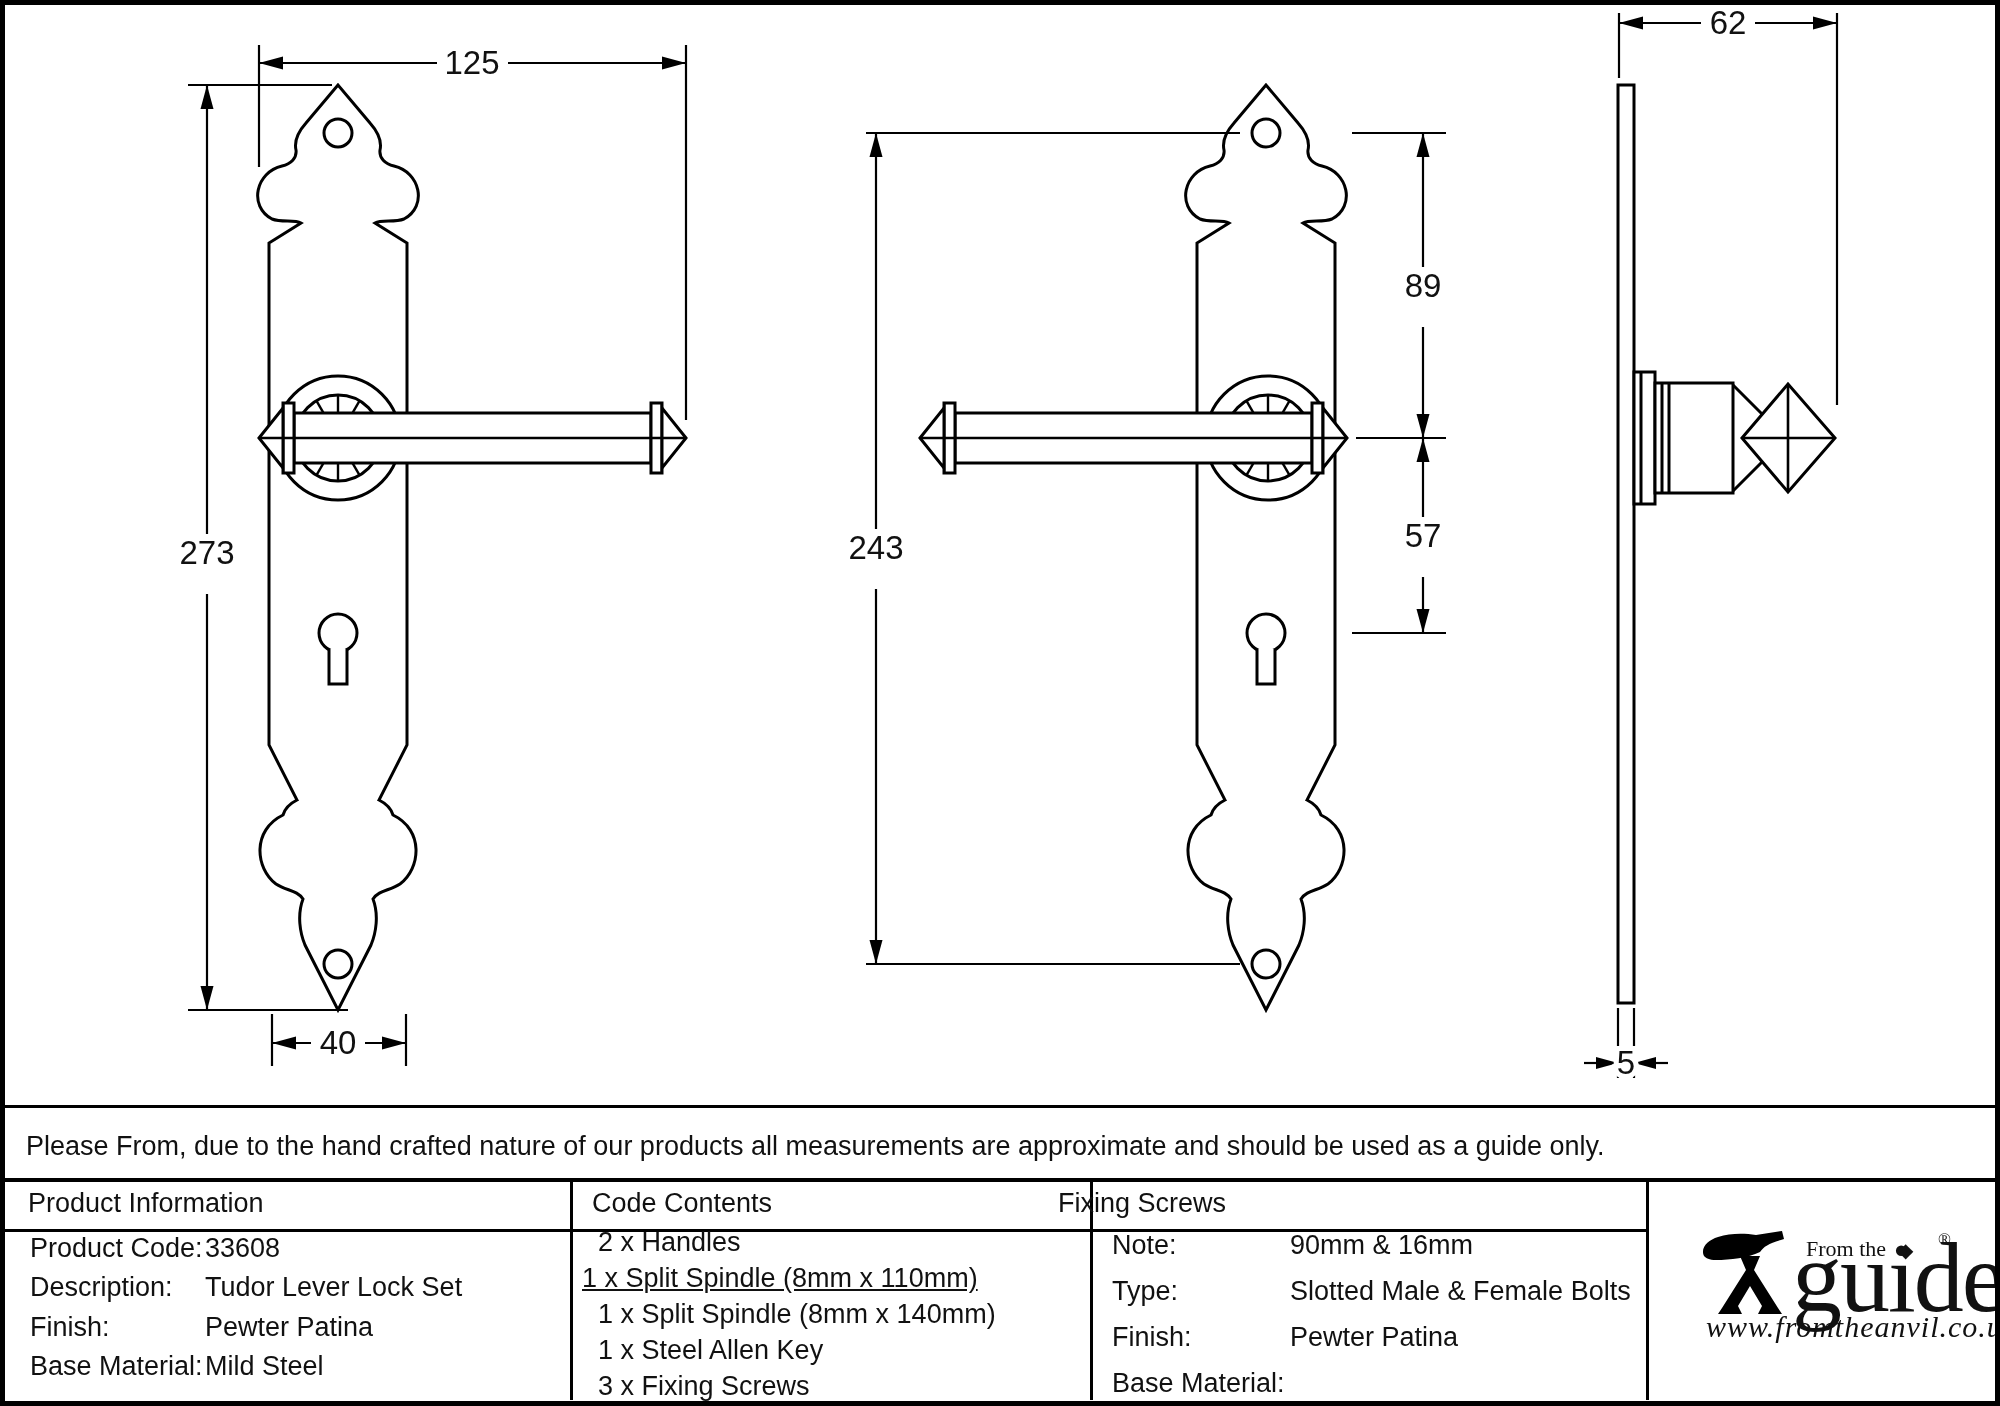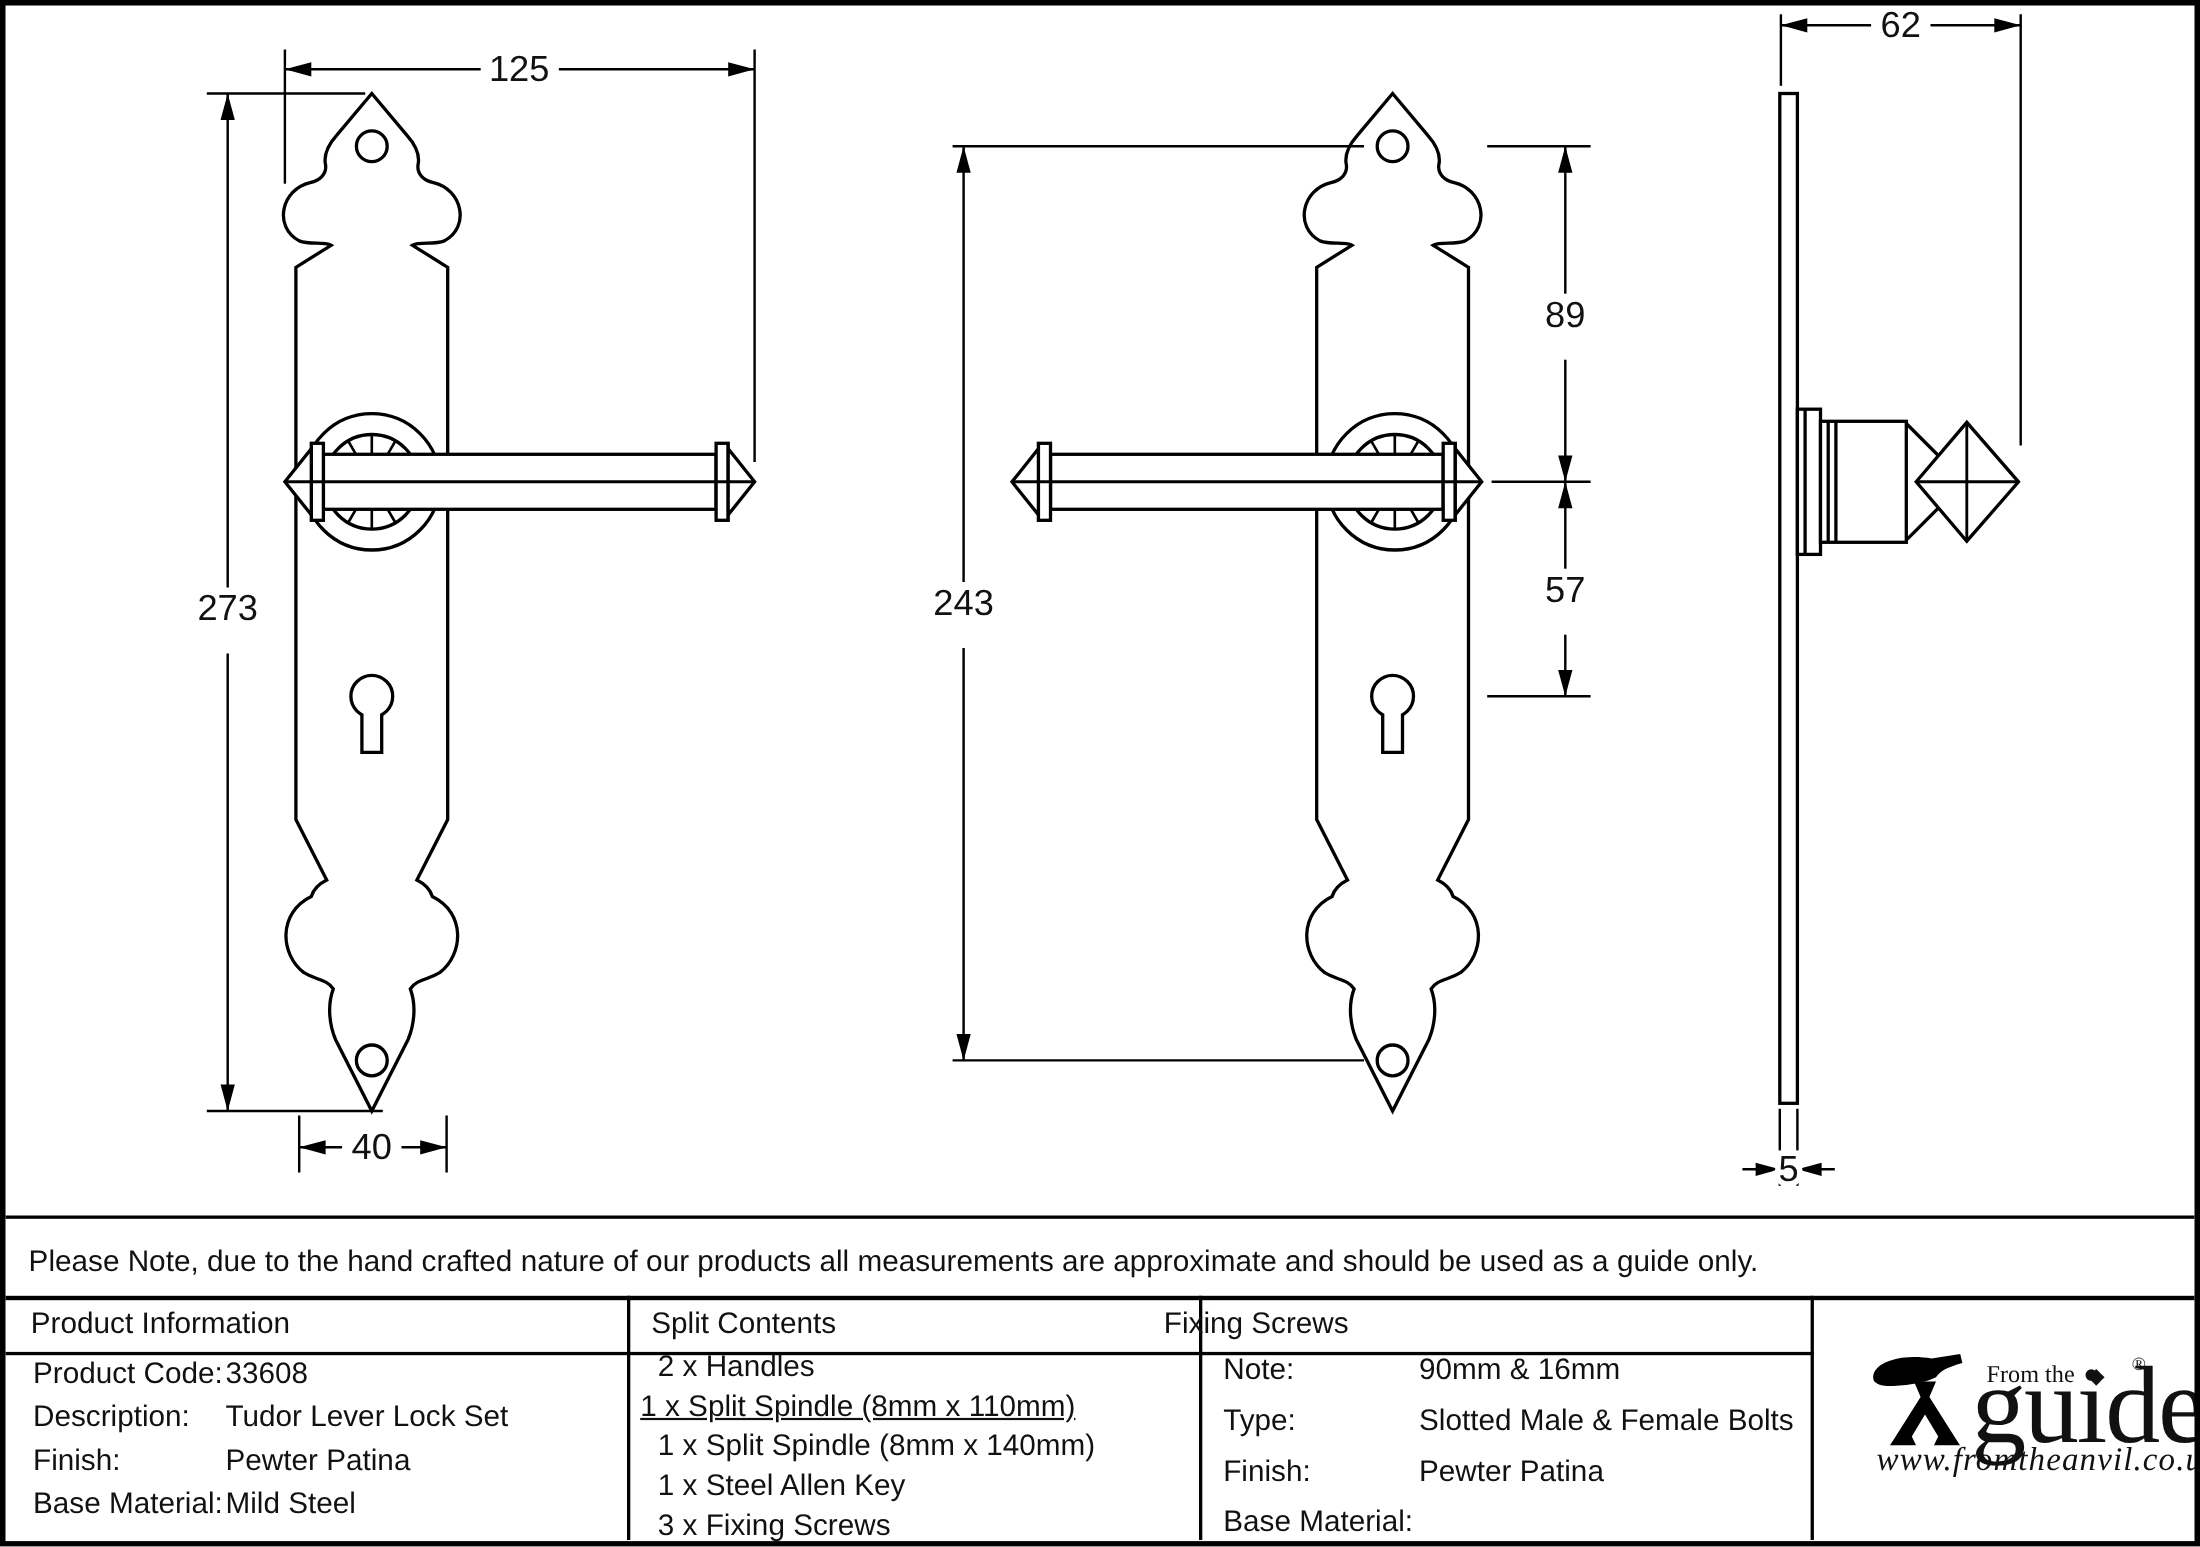--- a/index.html
+++ b/index.html
@@ -172,25 +172,25 @@
   </svg>
 
   
   <div class="hline" style="left:5px;top:1105px;width:1990px;height:3px;"></div>
   <div class="hline" style="left:5px;top:1178px;width:1990px;height:4px;"></div>
   <div class="hline" style="left:5px;top:1229px;width:1644px;height:3px;"></div>
   <div class="vline" style="left:570px;top:1178px;width:3px;height:222px;"></div>
   <div class="vline" style="left:1090px;top:1178px;width:3px;height:222px;"></div>
   <div class="vline" style="left:1646px;top:1178px;width:3px;height:222px;"></div>
 
-  <div class="cell-text" style="left:26px;top:1132px;">Please Note, due to the hand crafted nature of our products all measurements are approximate and should be used as a guide only.</div>
+  <div class="cell-text" style="left:26px;top:1132px;">Please From, due to the hand crafted nature of our products all measurements are approximate and should be used as a guide only.</div>
 
   
   <div class="header-text" style="left:28px;top:1189px;">Product Information</div>
-  <div class="header-text" style="left:592px;top:1189px;">Split Contents</div>
+  <div class="header-text" style="left:592px;top:1189px;">Code Contents</div>
   <div class="header-text" style="left:1058px;top:1189px;">Fixing Screws</div>
 
   
   <div class="cell-text" style="left:30px;top:1234px;">Product Code:</div>
   <div class="cell-text" style="left:205px;top:1234px;">33608</div>
   <div class="cell-text" style="left:30px;top:1273px;">Description:</div>
   <div class="cell-text" style="left:205px;top:1273px;">Tudor Lever Lock Set</div>
   <div class="cell-text" style="left:30px;top:1313px;">Finish:</div>
   <div class="cell-text" style="left:205px;top:1313px;">Pewter Patina</div>
   <div class="cell-text" style="left:30px;top:1352px;">Base Material:</div>

